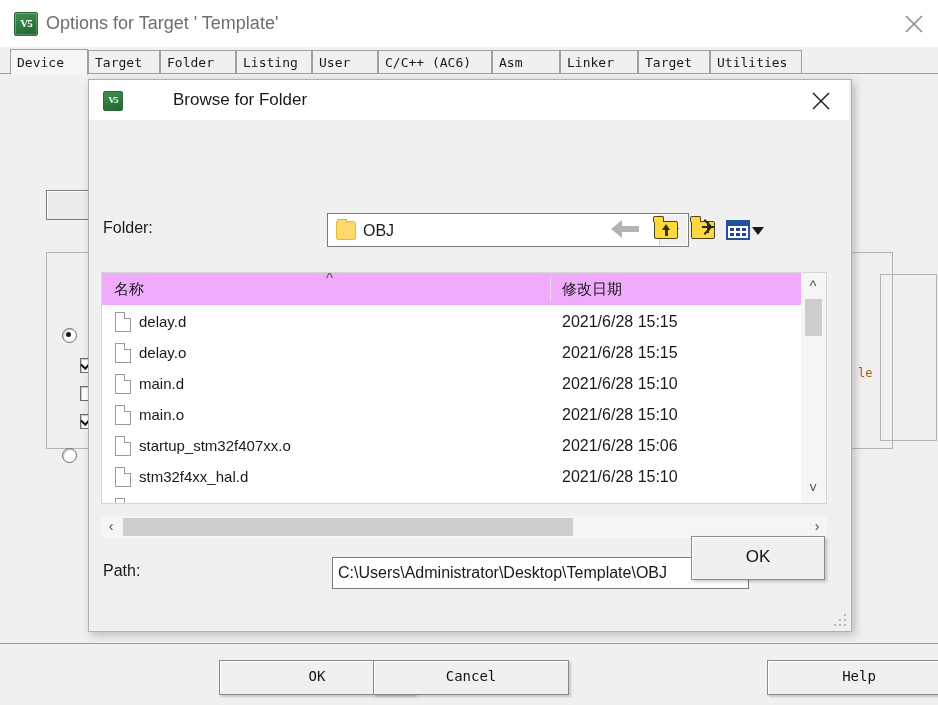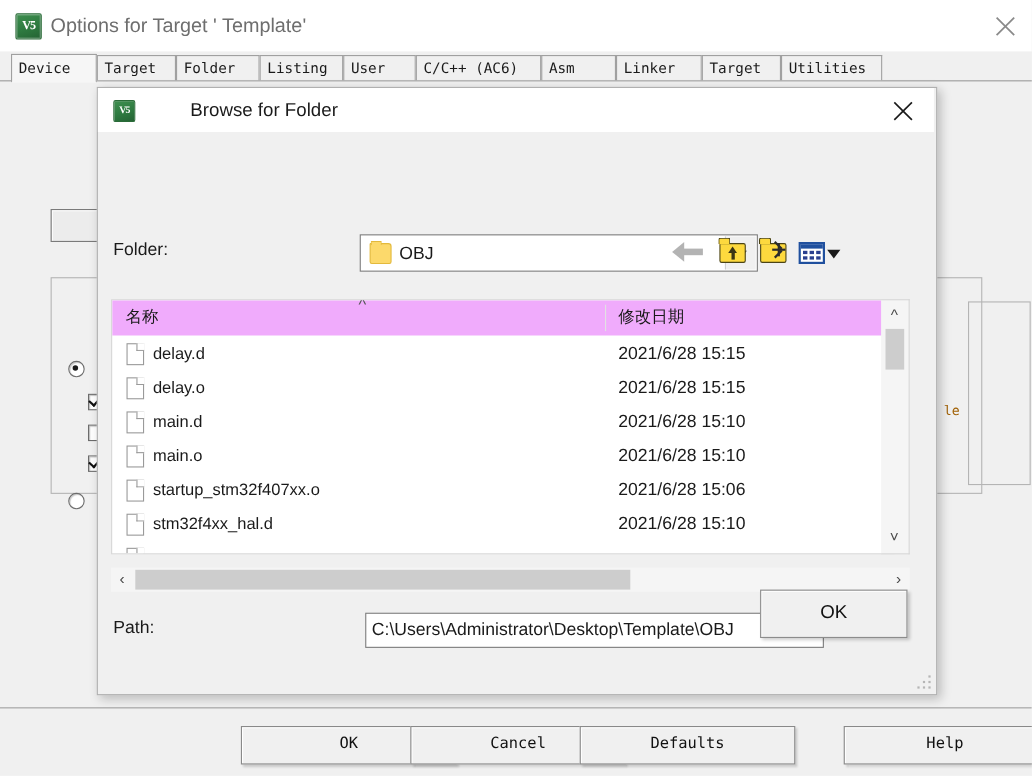--- a/index.html
+++ b/index.html
@@ -323,21 +323,20 @@
     <div class="frag-check on" style="left:80px;top:284px;"></div>
     <div class="frag-check" style="left:80px;top:312px;"></div>
     <div class="frag-check on" style="left:80px;top:340px;"></div>
     <div class="frag-radio" style="left:62px;top:374px;"></div>
     <div class="frag-text" style="left:858px;top:292px;">le</div>
   </div>
 
   <div class="btnbar">
     <div class="kbtn" style="left:219px;width:194px;">OK</div>
     <div class="kbtn" style="left:373px;width:194px;">Cancel</div>
-    <div class="kbtn" style="left:527px;width:194px;">Defaults</div>
     <div class="kbtn" style="left:767px;width:182px;">Help</div>
   </div>
 
   <div id="browse">
 
     <div class="bf-title">
       <div class="bf-icon">
         <div class="glyph">V5</div>
       </div>
       <div class="bf-titletext">Browse for Folder</div>

